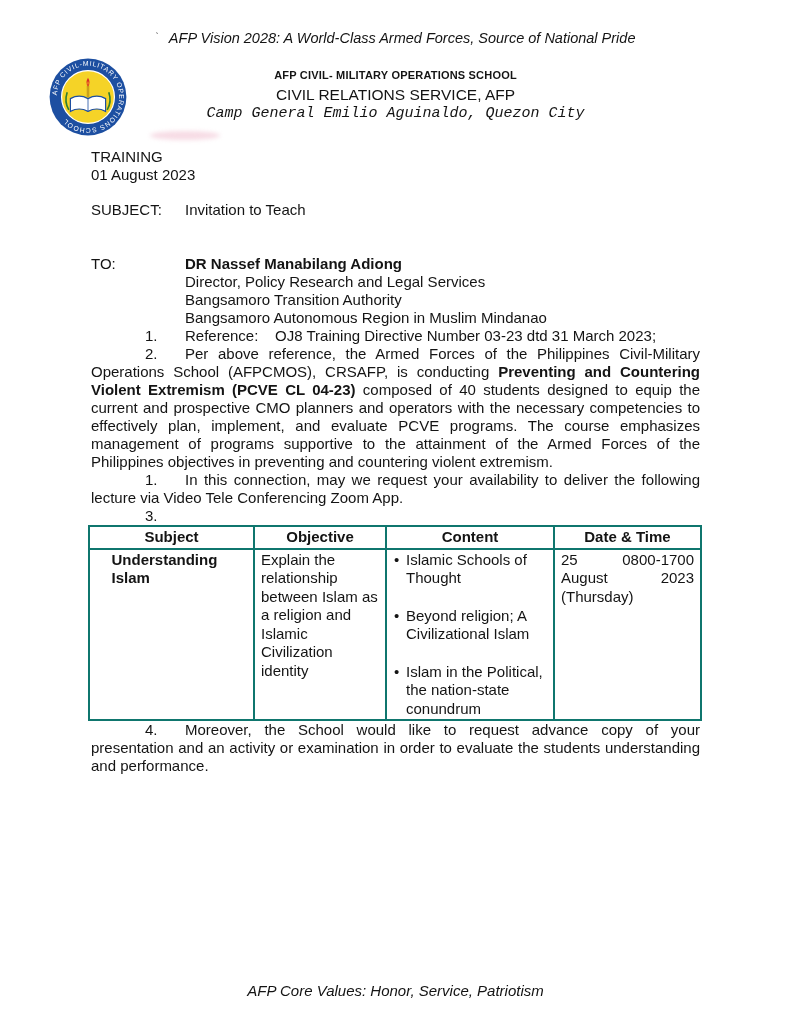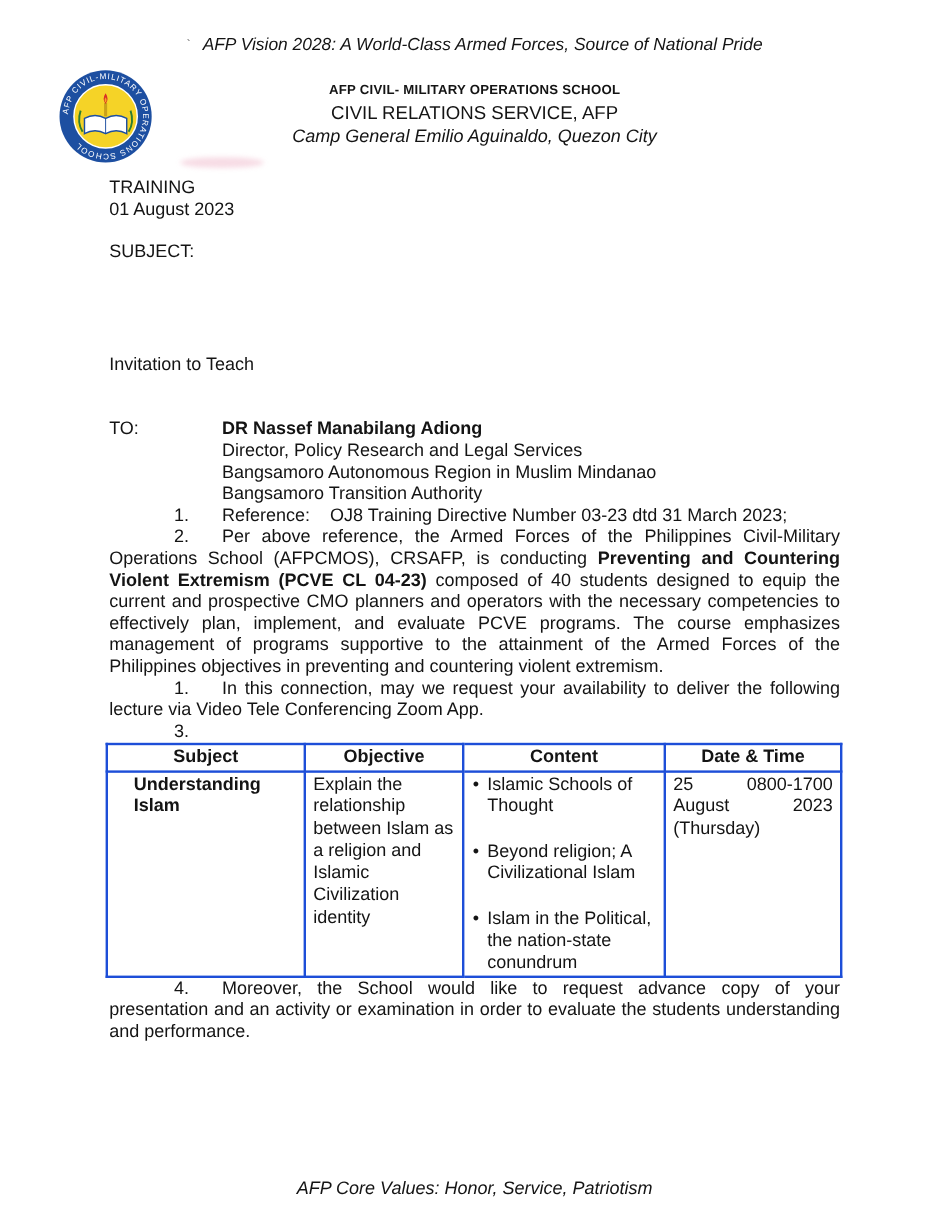--- a/index.html
+++ b/index.html
@@ -13,46 +13,46 @@
   
   .vision{padding-top:29px;text-align:center;font-style:italic;font-size:14.5px;}
   .vision .tick{font-size:10px;font-style:normal;vertical-align:top;margin-right:10px;color:#555;}
 
   
   .letterhead{position:relative;margin-top:10px;height:86px;}
   .seal{position:absolute;left:48px;top:0;width:80px;height:80px;}
   .head-text{text-align:center;padding-top:8px;}
   .school{font-weight:bold;font-size:11px;line-height:20px;letter-spacing:.2px;}
   .service{font-size:15.5px;line-height:19px;}
-  .camp{font-style:italic;font-size:15px;line-height:19px;}
+  .camp{font-style:italic;font-size:15px;line-height:19px;font-family:Liberation Mono, monospace;}
 
   .scan-smudge{position:absolute;left:150px;top:131px;width:70px;height:9px;
     background:rgba(226,130,160,.28);border-radius:50%;filter:blur(2px);}
 
   
   .meta-row{display:flex;justify-content:space-between;margin-top:5px;flex-direction:column;}
-  .subject-row{display:flex;margin-top:17px;flex-direction:column;}
+  .subject-row{display:flex;margin-top:17px;}
   .to-block{display:flex;margin-top:36px;}
   .tab-label{width:94px;flex:0 0 94px;}
   .to-lines .name{font-weight:bold;}
 
   
   p.para{margin:0;text-align:justify;}
   .pnum{display:inline-block;margin-left:54px;min-width:40px;}
   .p1{margin-top:47px;}
   .p2{margin-top:20px;}
   .p3{margin-top:19px;}
   .p4{margin-top:17px;}
   .prewrap{white-space:pre-wrap;}
   .bold{font-weight:bold;}
   .table-num{margin-left:54px;line-height:18px;}
 
   
   table.sched{border-collapse:collapse;width:612px;margin-left:-3px;table-layout:fixed;}
-  table.sched th,table.sched td{border:2px solid #1d4ed8;vertical-align:top;
+  table.sched th,table.sched td{border:2px solid #0f766e;vertical-align:top;
     font-size:15px;line-height:18.5px;padding:1px 6px;}
   table.sched th{text-align:center;font-weight:bold;padding:1px 2px;}
   td.subj{vertical-align:middle;font-weight:bold;}
   td.subj .wrapbox{max-width:120px;margin:0 auto;}
   td.content-cell ul{margin:0;padding:0;list-style:none;}
   td.content-cell li{position:relative;padding-left:13px;margin-bottom:19px;}
   td.content-cell li:last-child{margin-bottom:0;}
   td.content-cell li::before{content:"\2022";position:absolute;left:1px;}
   td.date-cell .dline{display:flex;justify-content:space-between;}
 
@@ -106,22 +106,22 @@
     <div class="subject-row">
       <span class="tab-label">SUBJECT:</span>
       <span>Invitation to Teach</span>
     </div>
 
     <div class="to-block">
       <span class="tab-label">TO:</span>
       <div class="to-lines">
         <div class="name">DR Nassef Manabilang Adiong</div>
         <div>Director, Policy Research and Legal Services</div>
+        <div>Bangsamoro Transition Authority</div>
         <div>Bangsamoro Autonomous Region in Muslim Mindanao</div>
-        <div>Bangsamoro Transition Authority</div>
       </div>
     </div>
 
     <p class="para p1">
       <span class="pnum">1.</span><span class="prewrap">Reference:    OJ8 Training Directive Number 03-23 dtd 31 March 2023;</span>
     </p>
 
     <p class="para p2">
       <span class="pnum">2.</span><span>Per above reference, the Armed Forces of the Philippines Civil-Military Operations School (AFPCMOS), CRSAFP, is conducting </span><span class="bold">Preventing and Countering Violent Extremism (PCVE CL 04-23)</span><span> composed of 40 students designed to equip the current and prospective CMO planners and operators with the necessary competencies to effectively plan, implement, and evaluate PCVE programs. The course emphasizes management of programs supportive to the attainment of the Armed Forces of the Philippines objectives in preventing and countering violent extremism.</span>
     </p>

